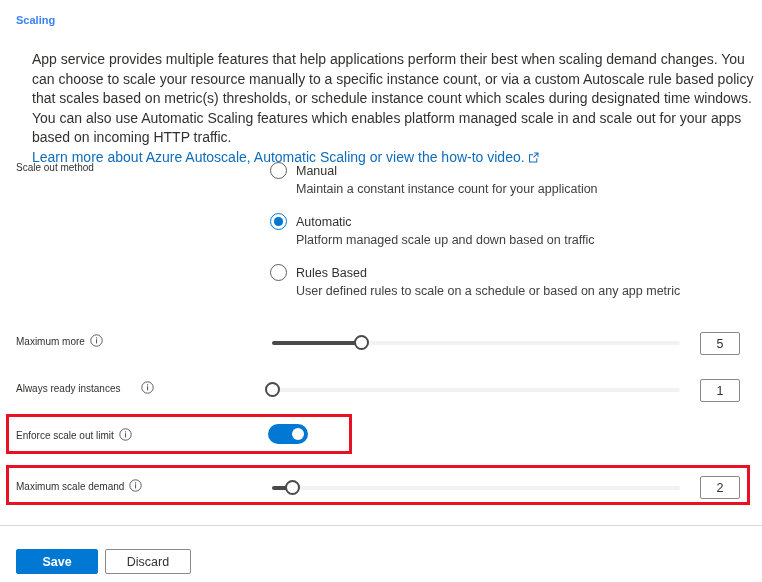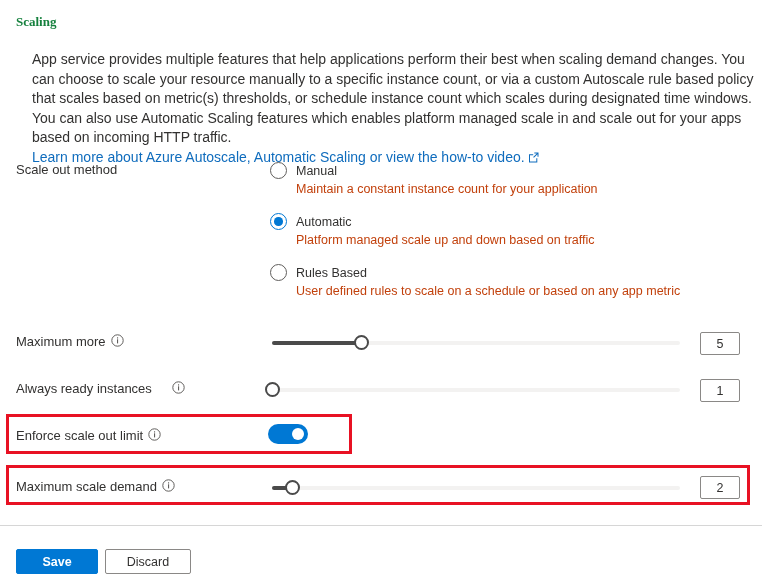--- a/index.html
+++ b/index.html
@@ -16,24 +16,23 @@
     position: relative;
   }
 
   .page { position: relative; width: 762px; height: 582px; }
 
   
   .section-title {
     position: absolute;
     left: 16px;
     top: 14px;
-    font-size: 13px;
+    font-size: 11px;
     font-weight: bold;
-    color: #15803d;
-    font-family: Liberation Serif, serif;
+    color: #3b82f6;
   }
   .intro {
     position: absolute;
     left: 16px;
     top: 50px;
     width: 732px;
     font-size: 14px;
     line-height: 19.5px;
     color: #323130;
     margin-left: 16px;
@@ -44,25 +43,25 @@
     cursor: pointer;
   }
   .ext-icon {
     display: inline-block;
     vertical-align: -1px;
     margin-left: 3px;
   }
   .row-label {
     position: absolute;
     left: 16px;
-    font-size: 13px;
+    font-size: 10px;
     color: #323130;
     white-space: nowrap;
     display: flex;
-    align-items: flex-start;
+    align-items: flex-end;
     gap: 5px;
   }
 
   
   .info-icon {
     display: inline-block;
     width: 13px;
     height: 13px;
     position: relative;
     top: 0px;
@@ -110,21 +109,21 @@
   }
   .radio-label {
     font-size: 12.5px;
     color: #323130;
     white-space: nowrap;
   }
   .radio-desc {
     margin-left: 26px;
     margin-top: 3px;
     font-size: 12.5px;
-    color: #c2410c;
+    color: #404040;
     white-space: nowrap;
   }
 
   
   .slider {
     position: absolute;
     height: 20px;
   }
   .slider-track {
     position: absolute;

